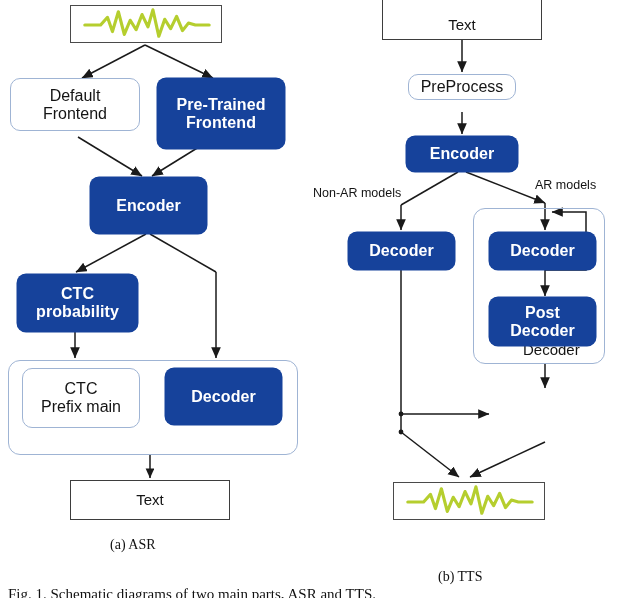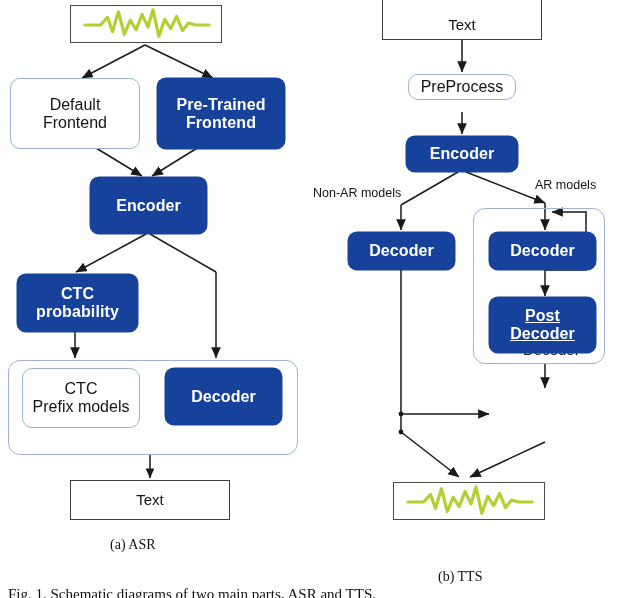--- a/index.html
+++ b/index.html
@@ -114,21 +114,21 @@
       <circle cx="401" cy="432" r="2.4" fill="#1a1a1a" stroke="none"></circle>
     </g>
   </svg>
 
   <div class="wave-box" style="left:70px;top:5px;width:152px;height:38px;">
     <svg viewBox="0 0 152 38" preserveAspectRatio="none">
       <polyline fill="none" stroke="#b5ce2e" stroke-width="3.2" stroke-linejoin="round" stroke-linecap="round" points="14,20 30,20 37,12 42,27 48,6 54,30 60,15 66,25 72,9 78,22 83,4 89,32 95,14 101,24 107,11 113,26 119,18 126,20 140,20"></polyline>
     </svg>
   </div>
 
-  <div class="node white" style="left:10px;top:78px;width:130px;height:71px;">
+  <div class="node white" style="left:10px;top:78px;width:130px;height:53px;">
     <span>
       <span class="nline">Default</span>
       <span class="nline">Frontend</span>
     </span>
   </div>
 
   <div class="node blue" style="left:157px;top:78px;width:128px;height:71px;">
     <span>
       <span class="nline">Pre-Trained</span>
       <span class="nline">Frontend</span>
@@ -144,21 +144,21 @@
       <span class="nline">CTC</span>
       <span class="nline">probability</span>
     </span>
   </div>
 
   <div class="node group-box" style="left:8px;top:360px;width:290px;height:95px;"></div>
 
   <div class="node white" style="left:22px;top:368px;width:118px;height:60px;">
     <span>
       <span class="nline">CTC</span>
-      <span class="nline">Prefix models</span>
+      <span class="nline">Prefix main</span>
     </span>
   </div>
 
   <div class="node blue" style="left:165px;top:368px;width:117px;height:57px;">
     <span>Decoder</span>
   </div>
 
   <div class="node plain-rect" style="left:70px;top:480px;width:160px;height:40px;">
     <span>Text</span>
   </div>
@@ -184,21 +184,21 @@
   <div class="group-label" style="left:523px;top:341px;">Decoder</div>
 
   <div class="node blue" style="left:348px;top:232px;width:107px;height:38px;">
     <span>Decoder</span>
   </div>
 
   <div class="node blue" style="left:489px;top:232px;width:107px;height:38px;">
     <span>Decoder</span>
   </div>
 
-  <div class="node blue" style="left:489px;top:297px;width:107px;height:56px;text-decoration:underline;">
+  <div class="node blue" style="left:489px;top:297px;width:107px;height:49px;">
     <span>
       <span class="nline">Post</span>
       <span class="nline">Decoder</span>
     </span>
   </div>
 
 
   <div class="wave-box" style="left:393px;top:482px;width:152px;height:38px;">
     <svg viewBox="0 0 152 38" preserveAspectRatio="none">
       <polyline fill="none" stroke="#b5ce2e" stroke-width="3.2" stroke-linejoin="round" stroke-linecap="round" points="14,20 30,20 37,12 42,27 48,6 54,30 60,15 66,25 72,9 78,22 83,4 89,32 95,14 101,24 107,11 113,26 119,18 126,20 140,20"></polyline>

